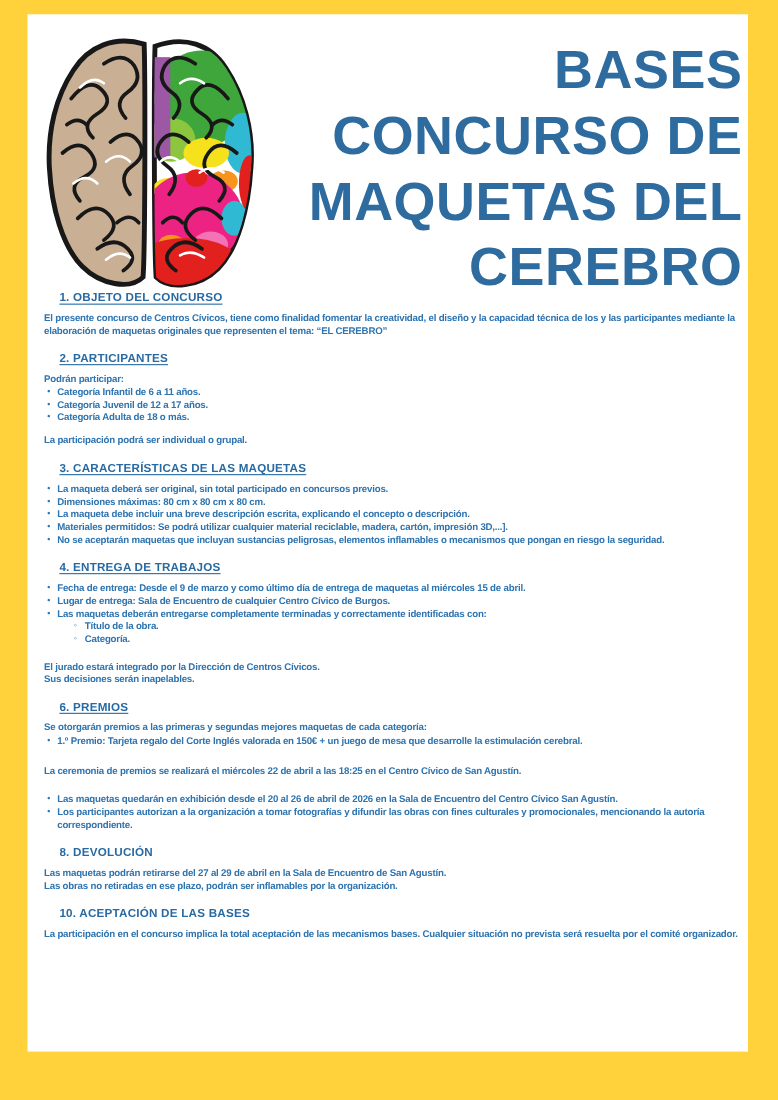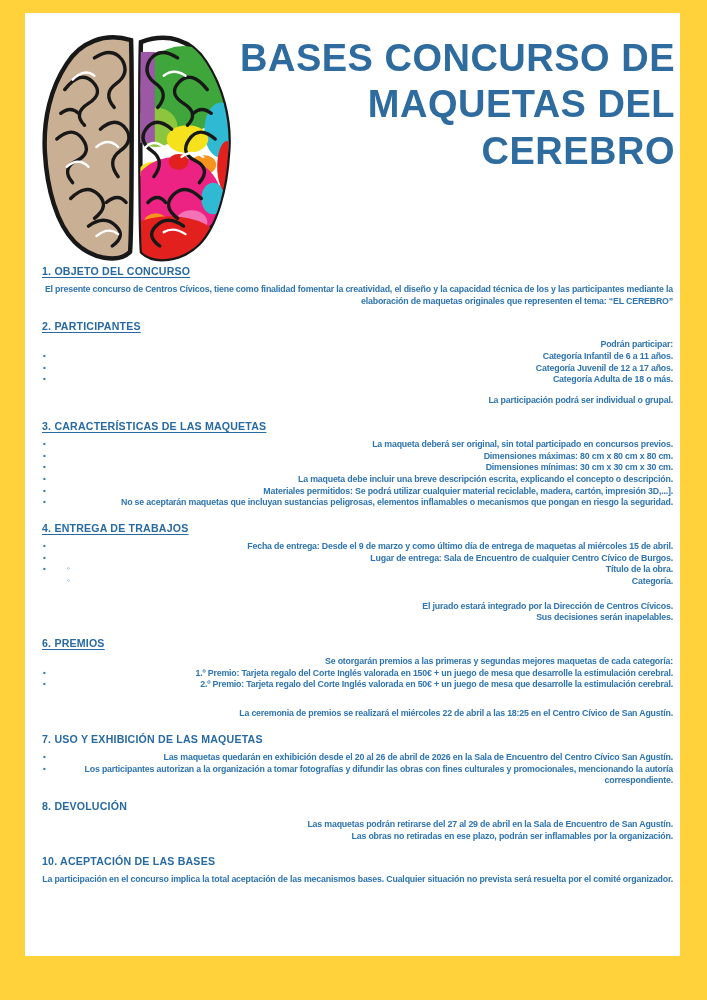--- a/index.html
+++ b/index.html
@@ -10,37 +10,37 @@
     -webkit-font-smoothing:antialiased;
   }
   .sheet{
     position:absolute;left:25px;top:13px;width:655px;height:943px;
     background:#ffffff;overflow:hidden;
   }
   .brain{position:absolute;left:12px;top:12px;width:198px;height:244px}
   h1.title{
     position:absolute;top:22px;right:5px;margin:0;width:460px;
     text-align:right;color:#2E6B9E;
-    font-size:38px;line-height:1.22;letter-spacing:.5px;font-weight:bold;
+    font-size:49px;line-height:1.22;letter-spacing:.5px;font-weight:bold;
   }
   h1.title span{display:block}
   .content{
     position:absolute;left:15px;top:252px;width:633px;
     color:#2E74B0;
   }
   .sec{margin-bottom:13px}
   .sec--sp{margin-top:13px}
   h3{
-    font-size:10.6px;margin:0 2px 7px;color:#276AA3;
+    font-size:10.6px;margin:0 14px 7px;color:#276AA3;
     letter-spacing:.2px;font-weight:bold;
   }
   h3.u{text-decoration:underline;text-underline-offset:2px}
   p,li{
     font-size:8.8px;line-height:1.33;letter-spacing:-.18px;
-    font-weight:bold;margin:0;text-align:right;
+    font-weight:bold;margin:0;
   }
   ul{list-style:none;margin:0;padding:0}
   ul.main>li{padding-left:12px;position:relative}
   ul.main>li::before{content:"•";position:absolute;left:3px;top:0;font-size:8px}
   ul.sub{margin-left:14px}
   ul.sub>li{padding-left:11px;position:relative}
   ul.sub>li::before{content:"◦";position:absolute;left:1px;top:0;font-size:8px}
   .outro{margin-top:9px}
   .ceremony{margin-top:17px}
 </style>
@@ -133,58 +133,56 @@
         <li>Categoría Adulta de 18 o más.</li>
       </ul>
       <p class="outro">La participación podrá ser individual o grupal.</p>
     </section>
 
     <section class="sec sec--sp">
       <h3 class="u">3. CARACTERÍSTICAS DE LAS MAQUETAS</h3>
       <ul class="main">
         <li>La maqueta deberá ser original, sin total participado en concursos previos.</li>
         <li>Dimensiones máximas: 80 cm x 80 cm x 80 cm.</li>
-        <li>Dimensiones mínimas: 30 cm x 30 cm x 30 cm.</li>
         <li>La maqueta debe incluir una breve descripción escrita, explicando el concepto o descripción.</li>
         <li>Materiales permitidos: Se podrá utilizar cualquier material reciclable, madera, cartón, impresión 3D,...].</li>
         <li>No se aceptarán maquetas que incluyan sustancias peligrosas, elementos inflamables o mecanismos que pongan en riesgo la seguridad.</li>
       </ul>
     </section>
 
     <section class="sec sec--sp">
       <h3 class="u">4. ENTREGA DE TRABAJOS</h3>
       <ul class="main">
         <li>Fecha de entrega: Desde el 9 de marzo y como último día de entrega de maquetas al miércoles 15 de abril.</li>
         <li>Lugar de entrega: Sala de Encuentro de cualquier Centro Cívico de Burgos.</li>
         <li>
+          <span>Las maquetas deberán entregarse completamente terminadas y correctamente identificadas con:</span>
           <ul class="sub">
             <li>Título de la obra.</li>
             <li>Categoría.</li>
           </ul>
         </li>
       </ul>
     </section>
 
     <section class="sec sec--sp">
       <p>El jurado estará integrado por la Dirección de Centros Cívicos.</p>
       <p>Sus decisiones serán inapelables.</p>
     </section>
 
     <section class="sec sec--sp">
       <h3 class="u">6. PREMIOS</h3>
       <p>Se otorgarán premios a las primeras y segundas mejores maquetas de cada categoría:</p>
       <ul class="main">
         <li>1.º Premio: Tarjeta regalo del Corte Inglés valorada en 150€ + un juego de mesa que desarrolle la estimulación cerebral.</li>
-        <li>2.º Premio: Tarjeta regalo del Corte Inglés valorada en 50€ + un juego de mesa que desarrolle la estimulación cerebral.</li>
       </ul>
       <p class="ceremony">La ceremonia de premios se realizará el miércoles 22 de abril a las 18:25 en el Centro Cívico de San Agustín.</p>
     </section>
 
     <section class="sec sec--sp">
-      <h3>7. USO Y EXHIBICIÓN DE LAS MAQUETAS</h3>
       <ul class="main">
         <li>Las maquetas quedarán en exhibición desde el 20 al 26 de abril de 2026 en la Sala de Encuentro del Centro Cívico San Agustín.</li>
         <li>Los participantes autorizan a la organización a tomar fotografías y difundir las obras con fines culturales y promocionales, mencionando la autoría correspondiente.</li>
       </ul>
     </section>
 
     <section class="sec sec--sp">
       <h3>8. DEVOLUCIÓN</h3>
       <p>Las maquetas podrán retirarse del 27 al 29 de abril en la Sala de Encuentro de San Agustín.</p>
       <p>Las obras no retiradas en ese plazo, podrán ser inflamables por la organización.</p>

